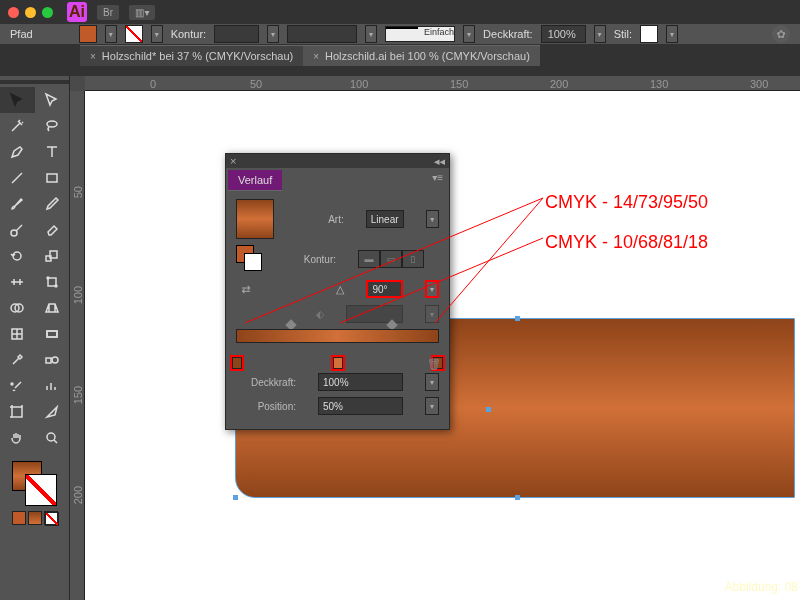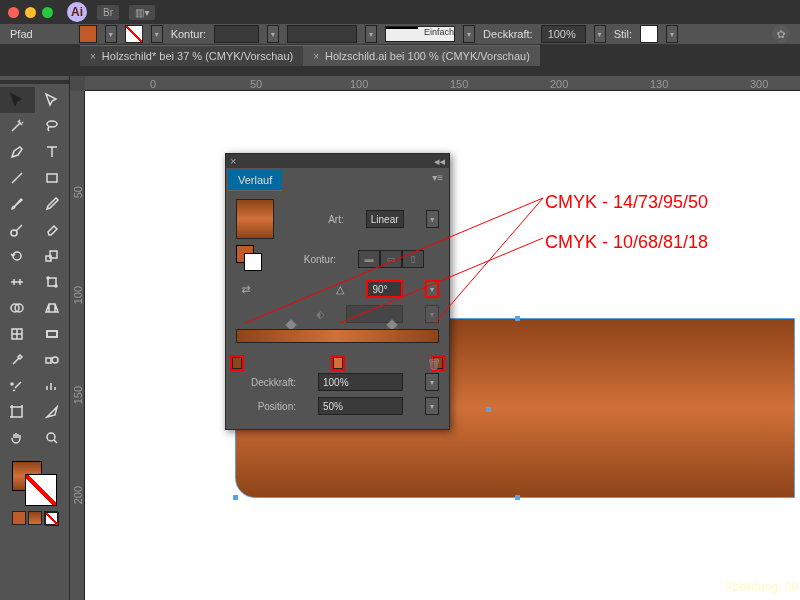--- a/index.html
+++ b/index.html
@@ -1,20 +1,20 @@
 <!DOCTYPE html>
 <html><head>
 <meta charset="utf-8">
 <style>
 *{margin:0;padding:0;box-sizing:border-box;font-family:Arial,sans-serif;font-size:11px;user-select:none}
 body{background:#323232;width:800px;height:600px;overflow:hidden;position:relative}
 .titlebar{height:24px;background:#323232;display:flex;align-items:center;padding:0 8px;gap:6px}
 .dot{width:11px;height:11px;border-radius:50%}
 .dot.r{background:#ff5f56}.dot.y{background:#ffbd2e}.dot.g{background:#27c93f}
-.ai-logo{width:20px;height:20px;background:#c4b5fd;color:#5a2600;font-weight:bold;font-size:12px;display:flex;align-items:center;justify-content:center;border-radius:10px;margin-left:8px}
+.ai-logo{width:20px;height:20px;background:#d946ef;color:#5a2600;font-weight:bold;font-size:16px;display:flex;align-items:center;justify-content:center;border-radius:3px;margin-left:8px}
 .tb-btn{background:#4a4a4a;color:#aaa;padding:2px 6px;border-radius:2px;font-size:10px;margin-left:4px}
 .control-bar{height:20px;background:#535353;display:flex;align-items:center;padding:0 10px;gap:8px;color:#ccc}
 .cb-label{color:#ddd;font-size:11px}
 .swatch{width:18px;height:18px;border:1px solid #222}
 .swatch.fill{background:#c15a29}
 .swatch.stroke{background:#fff;position:relative}
 .swatch.stroke::after{content:"";position:absolute;inset:0;background:linear-gradient(45deg,transparent 45%,red 45%,red 55%,transparent 55%)}
 .swatch.white{background:#fff}
 .cb-field{background:#3a3a3a;color:#ccc;padding:2px 6px;border:1px solid #222;min-width:40px;height:18px;display:flex;align-items:center}
 .cb-dd{width:12px;height:18px;background:#5a5a5a;border:1px solid #222;display:flex;align-items:center;justify-content:center;color:#aaa;font-size:8px}
@@ -40,21 +40,21 @@
 .tool.sel{background:#3a3a3a}
 .tool svg{width:16px;height:16px;stroke:#ddd;fill:none;stroke-width:1.5}
 .swatches-big{height:50px;display:flex;align-items:center;justify-content:center;position:relative;margin-top:6px}
 .sw-fill{width:30px;height:30px;background:linear-gradient(180deg,#8e4419,#d17038,#8e4419);border:1px solid #000;position:absolute;left:12px;top:4px}
 .sw-stroke{width:30px;height:30px;background:#fff;border:4px solid #fff;outline:1px solid #000;position:absolute;left:26px;top:18px}
 .sw-stroke::after{content:"";position:absolute;inset:-4px;background:linear-gradient(45deg,transparent 45%,red 45%,red 55%,transparent 55%)}
 .mini-sw{display:flex;gap:2px;justify-content:center;margin-top:4px}
 .mini-sw div{width:14px;height:14px;border:1px solid #222}
 .panel{position:absolute;left:225px;top:153px;width:225px;background:#535353;border:1px solid #2a2a2a;box-shadow:2px 2px 8px rgba(0,0,0,.5);z-index:10}
 .panel-hdr{height:14px;background:#3a3a3a;display:flex;align-items:center;padding:0 4px;color:#aaa;font-size:9px}
-.panel-tab{background:#0369a1;padding:4px 10px;color:#ddd;font-size:11px;display:inline-block;border-bottom:1px solid #666;margin:2px 0 0 2px}
+.panel-tab{background:#701a75;padding:4px 10px;color:#ddd;font-size:11px;display:inline-block;border-bottom:1px solid #666;margin:2px 0 0 2px}
 .panel-menu{float:right;color:#aaa;padding:4px 6px;font-size:10px}
 .panel-body{padding:8px 10px;color:#ccc}
 .prow{display:flex;align-items:center;gap:22px;margin-bottom:6px}
 .plabel{width:50px;text-align:right;color:#bbb;font-size:10px}
 .pinput{background:#3a3a3a;border:1px solid #222;color:#ddd;padding:2px 4px;height:18px;font-size:10px;flex:1;display:flex;align-items:center}
 .pdd{width:14px;height:18px;background:#5a5a5a;border:1px solid #222;display:flex;align-items:center;justify-content:center;color:#aaa;font-size:8px}
 .pinput.red{border:2px solid red}
 .grad-preview{width:40px;height:40px;background:linear-gradient(180deg,#8e4419,#d17038,#8e4419);border:1px solid #222}
 .psw{width:28px;height:28px;position:relative}
 .psw .f{width:18px;height:18px;background:#c15a29;border:1px solid #000;position:absolute}

